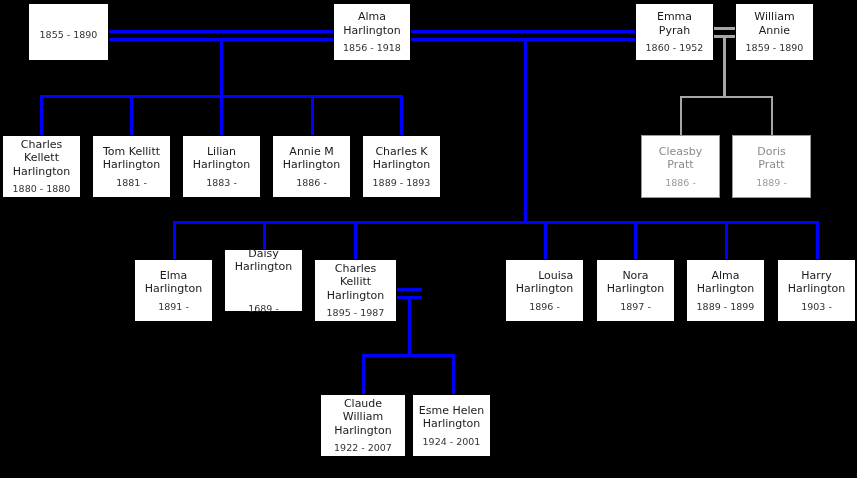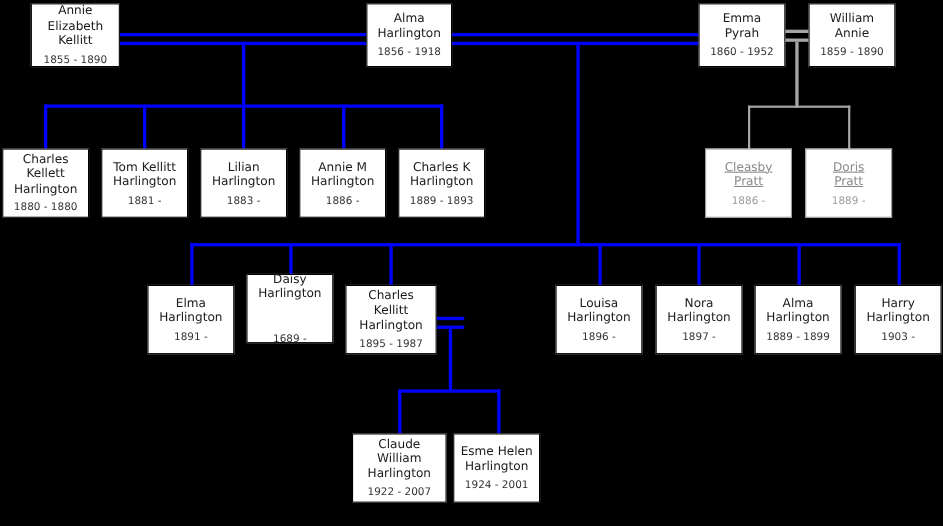--- a/index.html
+++ b/index.html
@@ -38,21 +38,21 @@
   }
   .node .dt {
     font-size: 9.5px;
     line-height: 12px;
     color: #333333;
     margin-top: 5px;
   }
   .node.dim {
     border: 1px solid #9a9a9a;
   }
-  .node.dim .nm { color: #8a8a8a; text-decoration: underline; }
+  .node.dim .nm { color: #8a8a8a; }
   .node.dim .dt { color: #9a9a9a; }
 
   .ln {
     position: absolute;
     z-index: 2;
   }
   .ln.blue { background: #0000ff; }
   .ln.gray { background: #a6a6a6; }
 </style>
 </head>
@@ -91,22 +91,20 @@
 
   <div class="ln blue" style="left:397px; top:288px; width:25px; height:3px;"></div>
   <div class="ln blue" style="left:397px; top:296px; width:25px; height:3px;"></div>
 
   <div class="ln blue" style="left:408px; top:298px; width:3px; height:58px;"></div>
   <div class="ln blue" style="left:362px; top:354px; width:93px; height:3px;"></div>
   <div class="ln blue" style="left:362px; top:354px; width:3px; height:40px;"></div>
   <div class="ln blue" style="left:452px; top:354px; width:3px; height:40px;"></div>
 
   <div class="node" style="left:28px; top:3px; width:81px; height:58px;">
-    <div class="nm">Annie Elizabeth
-Kellitt</div>
     <div class="dt">1855 - 1890</div>
   </div>
 
   <div class="node" style="left:333px; top:3px; width:78px; height:58px;">
     <div class="nm">Alma
 Harlington</div>
     <div class="dt">1856 - 1918</div>
   </div>
 
   <div class="node" style="left:635px; top:3px; width:79px; height:58px;">
@@ -175,21 +173,21 @@
     <div class="dt">1689 -</div>
   </div>
 
   <div class="node" style="left:314px; top:259px; width:83px; height:63px;">
     <div class="nm">Charles Kellitt
 Harlington</div>
     <div class="dt">1895 - 1987</div>
   </div>
 
 
-  <div class="node" style="left:505px; top:259px; width:79px; height:63px;">
+  <div class="node" style="left:505px; top:259px; width:79px; height:63px;text-align:right;">
     <div class="nm">Louisa
 Harlington</div>
     <div class="dt">1896 -</div>
   </div>
 
   <div class="node" style="left:596px; top:259px; width:79px; height:63px;">
     <div class="nm">Nora
 Harlington</div>
     <div class="dt">1897 -</div>
   </div>

